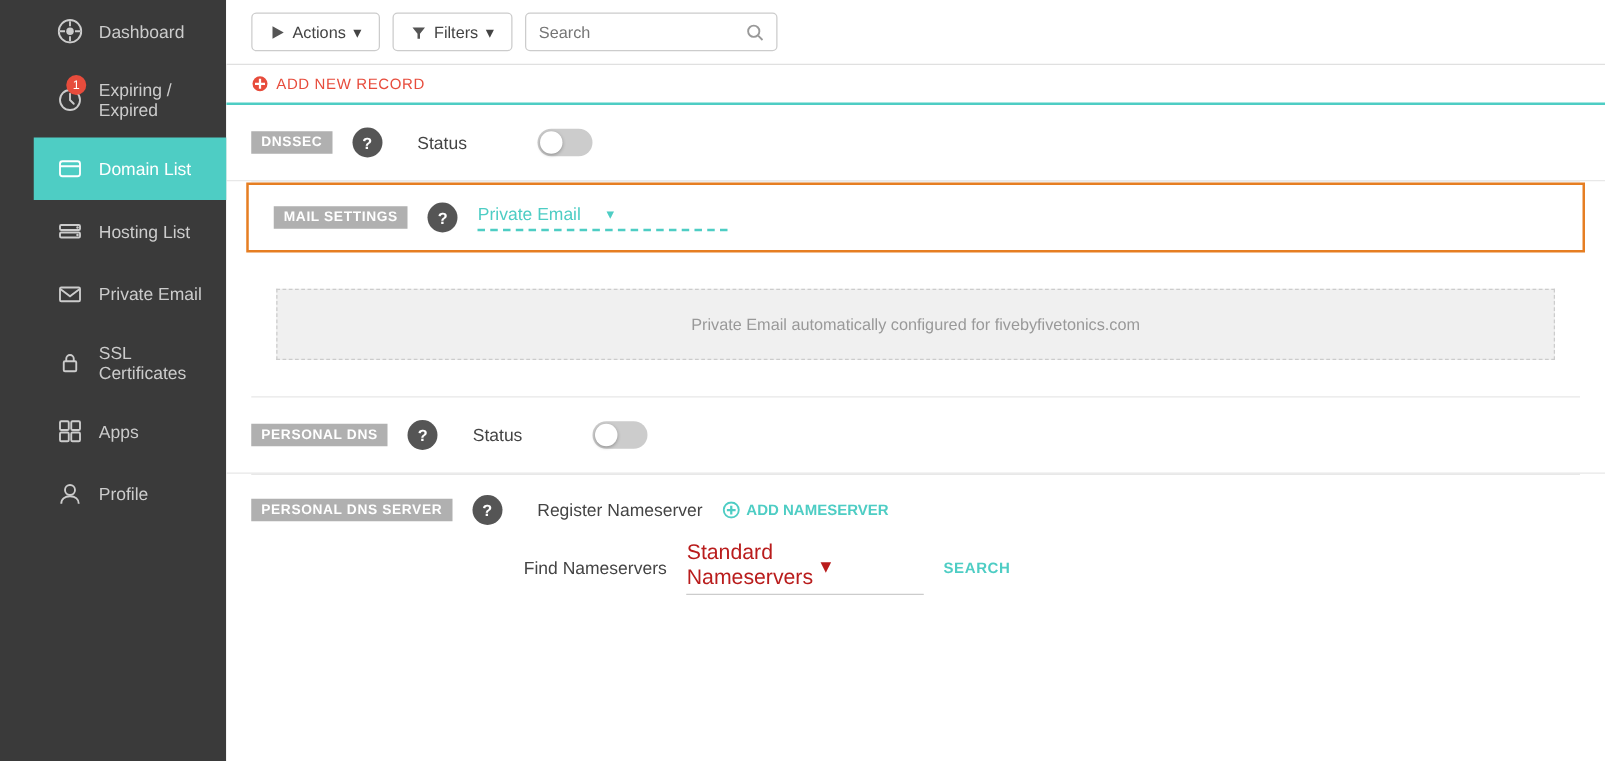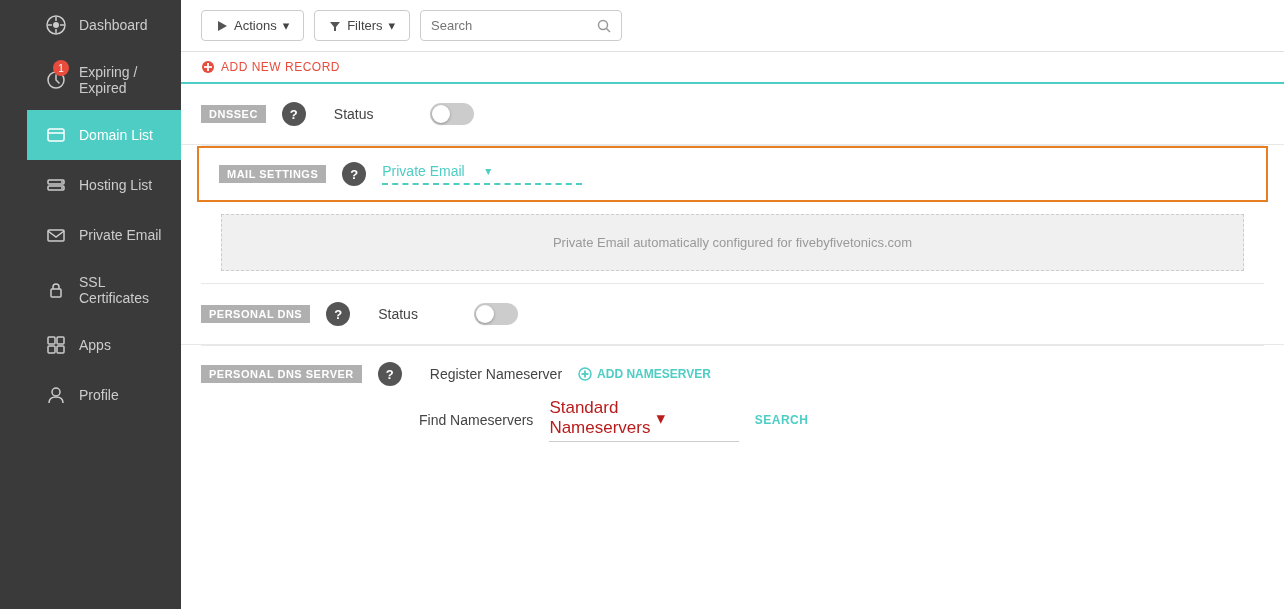--- a/index.html
+++ b/index.html
@@ -201,21 +201,21 @@
     .mail-dropdown .chevron {
       color: #4ecdc4;
       font-size: 12px;
     }
 
     
     .info-box {
       background: #f0f0f0;
       border: 1px dashed #ccc;
       padding: 20px;
-      margin: 0 20px;
+      margin: 17px 20px;
       text-align: center;
       color: #999;
       font-size: 13px;
     }
 
     
     .dns-section {
       padding: 16px 20px;
       display: flex;
       flex-direction: column;

